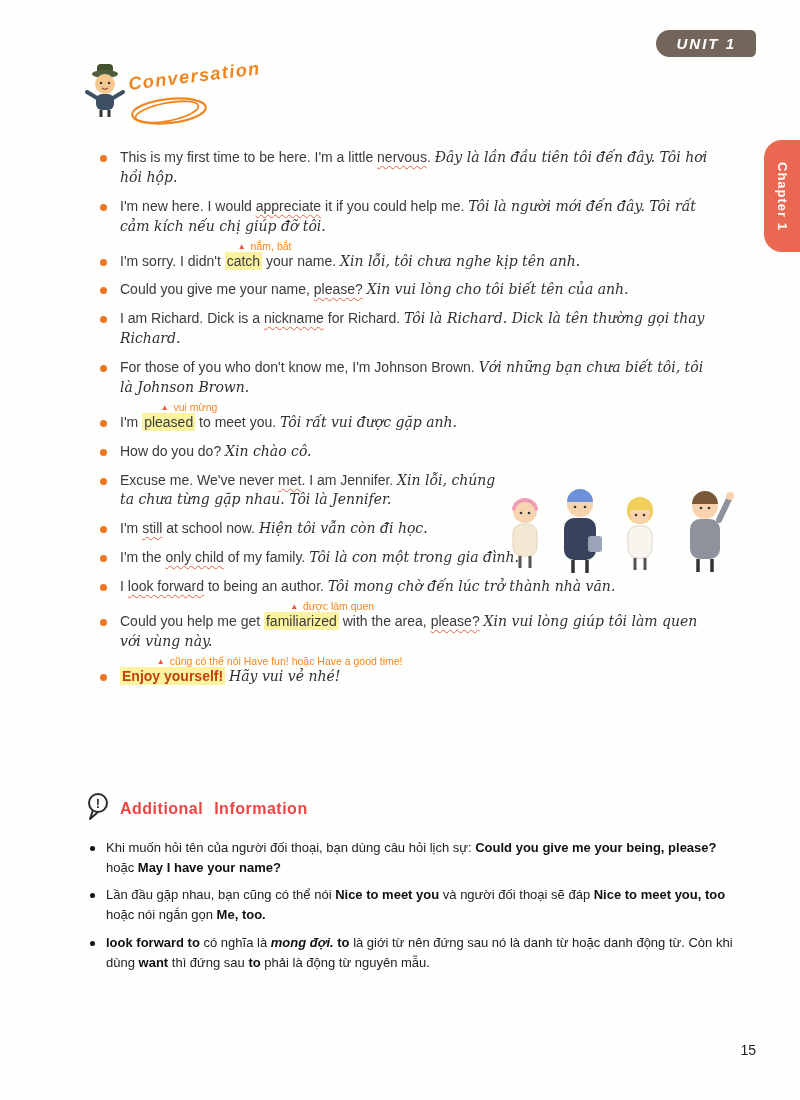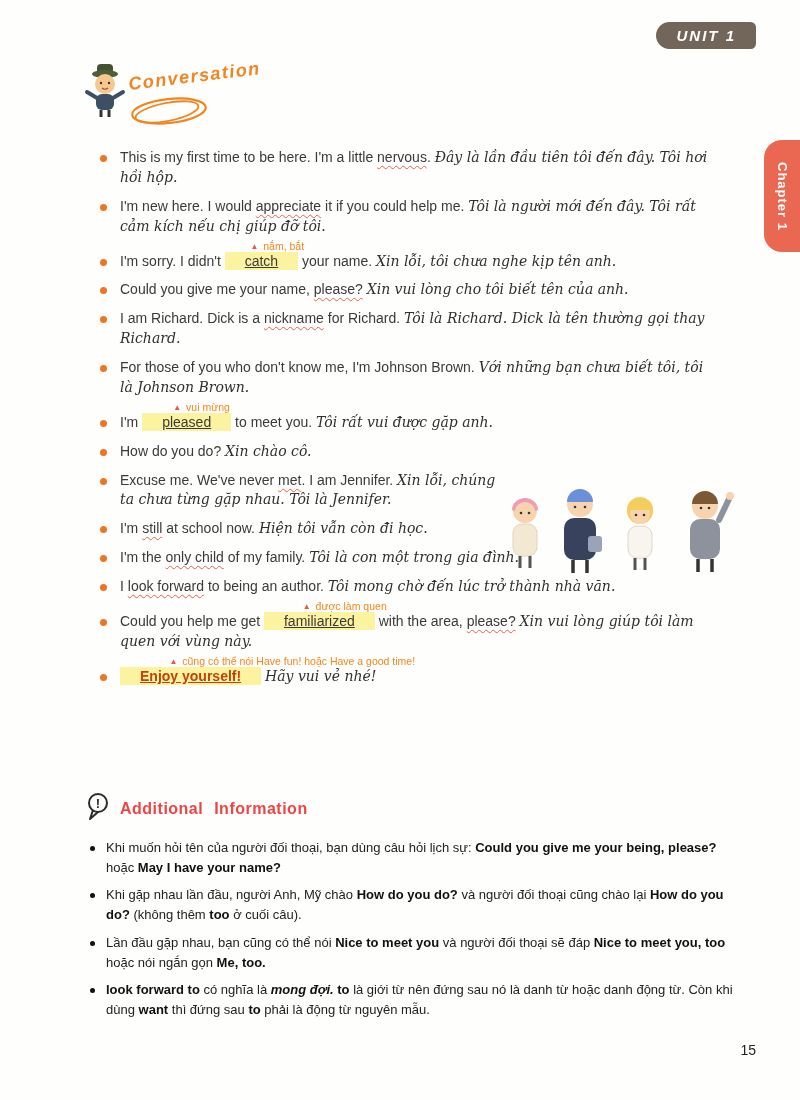--- a/index.html
+++ b/index.html
@@ -4,21 +4,21 @@
 <style>
   html,body{margin:0;padding:0;}
   body{
     width:800px;height:1100px;background:#ffffff;position:relative;overflow:hidden;
     font-family:"Liberation Sans",sans-serif;color:#3a3a3a;
   }
   .page{position:absolute;inset:0;background:#fefefc;}
 
   
   .unit-tab{
-    position:absolute;top:22px;right:44px;
+    position:absolute;top:30px;right:44px;
     background:#72655a;color:#fff;
     font-weight:bold;font-style:italic;font-size:15px;letter-spacing:2px;
     padding:5px 20px;border-radius:15px 6px 6px 15px;
   }
 
   
   .chapter-tab{
     position:absolute;top:140px;right:0;width:36px;height:112px;
     background:#ea6852;color:#fff;border-radius:18px 0 0 18px;
     writing-mode:vertical-rl;display:flex;align-items:center;justify-content:center;
@@ -44,21 +44,21 @@
     position:relative;padding-left:22px;margin-bottom:9px;
     font-size:14px;line-height:1.42;color:#3a3a3a;
   }
   .conv-list li::before{
     content:"";position:absolute;left:2px;top:7px;width:7px;height:7px;border-radius:50%;
     background:#ee7622;
   }
   .conv-list li.has-ann{margin-top:15px;}
   .conv-list li.narrow{max-width:382px;}
   .vi{font-family:"DejaVu Serif",serif;font-style:italic;color:#2f2f2f;font-size:14px;}
-  .hl{background:#fcf3a0;padding:1px 20px;text-decoration:underline;}
+  .hl{background:#fcf3a0;padding:1px 2px;}
   .wavy{
     text-decoration-line:underline;text-decoration-style:wavy;
     text-decoration-color:#e2634f;text-decoration-thickness:1px;text-underline-offset:3px;
   }
   .seg-bold{font-weight:bold;}
   .seg-italic{font-style:italic;}
   .accent{color:#c2410c;}
   .ann-wrap{position:relative;}
   .ann{
     position:absolute;left:35%;bottom:calc(100% - 1px);white-space:nowrap;
@@ -188,21 +188,20 @@
         <svg width="24" height="30" viewBox="0 0 24 30">
           <circle cx="12" cy="11" r="9" fill="none" stroke="#2b2b2b" stroke-width="2"></circle>
           <path d="M7 18 L4 27 L12 20" fill="none" stroke="#2b2b2b" stroke-width="2" stroke-linejoin="round"></path>
           <text x="12" y="15.5" text-anchor="middle" font-size="13" font-weight="bold" fill="#2b2b2b" font-family="Liberation Sans, sans-serif">!</text>
         </svg>
       </span>
       <span class="add-title">Additional Information</span>
     </div>
     <ul class="add-list">
         <li><span>Khi muốn hỏi tên của người đối thoại, bạn dùng câu hỏi lịch sự: </span><span class="seg-bold">Could you give me your being, please?</span><span> hoặc </span><span class="seg-bold">May I have your name?</span></li>
-        <li><span>Khi gặp nhau lần đầu, người Anh, Mỹ chào </span><span class="seg-bold">How do you do?</span><span> và người đối thoại cũng chào lại </span><span class="seg-bold">How do you do?</span><span> (không thêm </span><span class="seg-bold">too</span><span> ở cuối câu).</span></li>
         <li><span>Lần đầu gặp nhau, bạn cũng có thể nói </span><span class="seg-bold">Nice to meet you</span><span> và người đối thoại sẽ đáp </span><span class="seg-bold">Nice to meet you, too</span><span> hoặc nói ngắn gọn </span><span class="seg-bold">Me, too.</span></li>
         <li><span class="seg-bold">look forward to</span><span> có nghĩa là </span><span class="seg-bold seg-italic">mong đợi.</span><span> </span><span class="seg-bold">to</span><span> là giới từ nên đứng sau nó là danh từ hoặc danh động từ. Còn khi dùng </span><span class="seg-bold">want</span><span> thì đứng sau </span><span class="seg-bold">to</span><span> phải là động từ nguyên mẫu.</span></li>
       </ul>
   </div>
 
   <div class="page-number">15</div>
 
 </div>
 
 </body></html>

